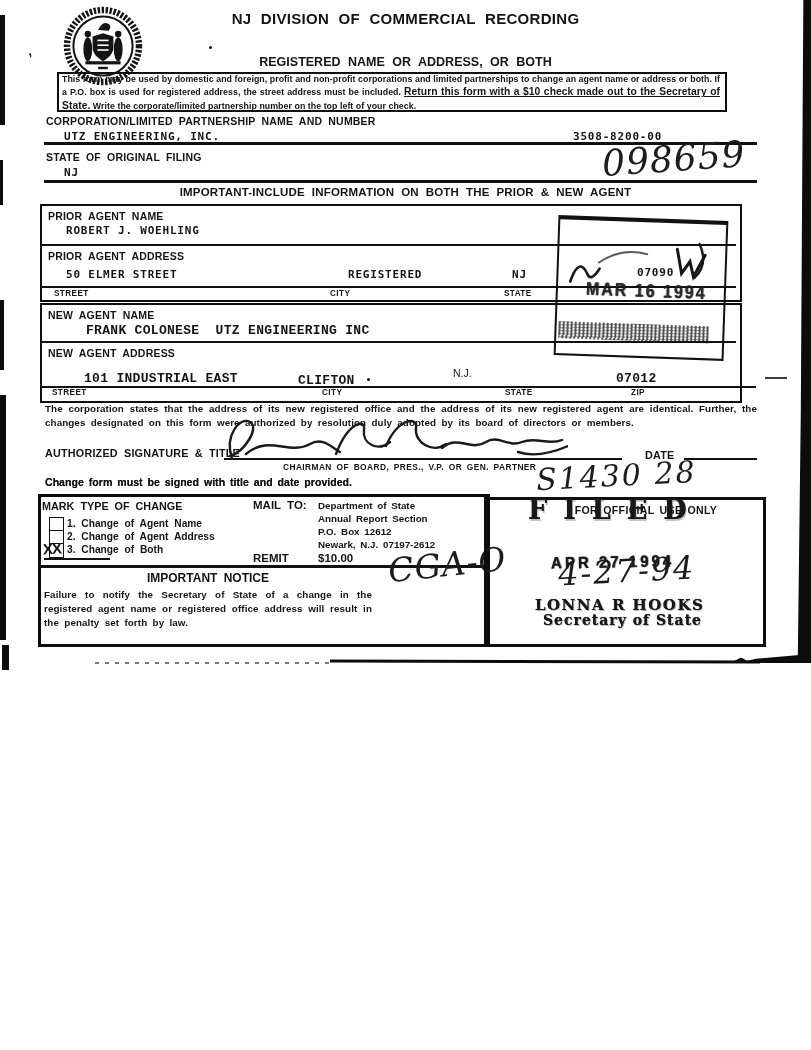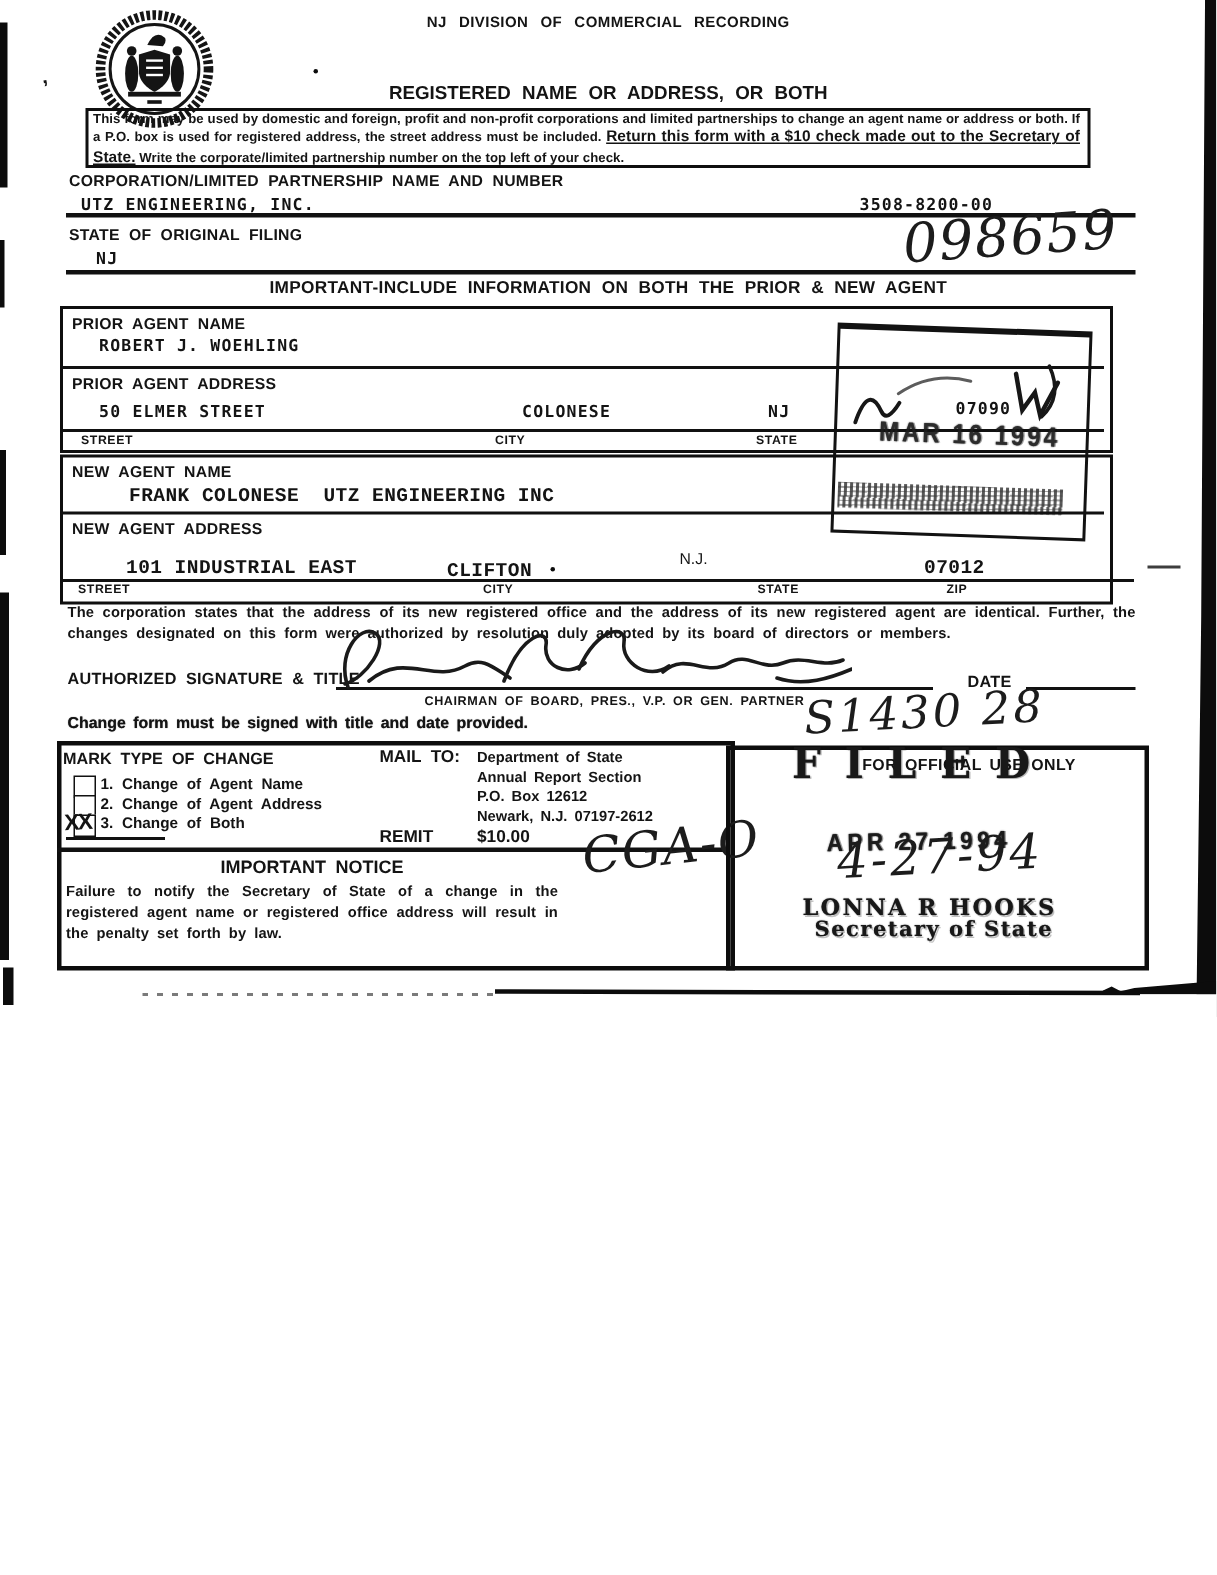--- a/index.html
+++ b/index.html
@@ -60,47 +60,47 @@
       <ellipse cx="31" cy="54" rx="5.5" ry="15" fill="#141414"></ellipse>
       <circle cx="31" cy="35" r="4" fill="#141414"></circle>
       <ellipse cx="69" cy="54" rx="5.5" ry="15" fill="#141414"></ellipse>
       <circle cx="69" cy="35" r="4" fill="#141414"></circle>
       <path d="M44,30 q5,-11 12,-8 q6,3 1,9 z" fill="#141414"></path>
       <rect x="28" y="69" width="44" height="4" fill="#141414"></rect>
       <rect x="44" y="76" width="12" height="3" fill="#141414"></rect>
     </svg>
   </span>
 
-  <div class="hdr" style="top:10px;font-size:10px;letter-spacing:.3px;word-spacing:5px;">NJ DIVISION OF COMMERCIAL RECORDING</div>
+  <div class="hdr" style="top:10px;font-size:15px;letter-spacing:.3px;word-spacing:5px;">NJ DIVISION OF COMMERCIAL RECORDING</div>
   <div class="hdr" style="top:55px;font-size:12.5px;word-spacing:4px;">REGISTERED NAME OR ADDRESS, OR BOTH</div>
 
   <div class="box" style="left:57px;top:72px;width:666px;height:36px;"></div>
   <div class="abs" style="left:62px;top:74px;width:658px;font-size:8.8px;font-weight:700;line-height:1.3;text-align:justify;letter-spacing:.05px;">
     <span>This form may be used by domestic and foreign, profit and non-profit corporations and limited partnerships to change an agent name or address or both. If a P.O. box is used for registered address, the street address must be included. </span><span style="font-size:10.3px;text-decoration:underline;font-weight:800;">Return this form with a $10 check made out to the Secretary of State.</span><span> Write the corporate/limited partnership number on the top left of your check.</span>
   </div>
 
   <div class="lbl" style="left:46px;top:115px;">CORPORATION/LIMITED PARTNERSHIP NAME AND NUMBER</div>
-  <div class="mono1" style="left:54px;top:130px;">UTZ ENGINEERING, INC.</div>
+  <div class="mono1" style="left:64px;top:130px;">UTZ ENGINEERING, INC.</div>
   <div class="mono1" style="left:573px;top:130px;">3508-8200-00</div>
   <div class="hline" style="left:44px;top:142px;width:713px;height:2.5px;"></div>
 
   <div class="lbl" style="left:46px;top:151px;">STATE OF ORIGINAL FILING</div>
   <div class="mono1" style="left:64px;top:166px;">NJ</div>
   <div class="hand" style="left:602px;top:138px;font-size:36px;transform:rotate(-4deg);letter-spacing:1px;">098659</div>
   <div class="hline" style="left:44px;top:180px;width:713px;height:3px;"></div>
 
   <div class="hdr" style="top:186px;font-size:11.5px;word-spacing:3.5px;letter-spacing:.2px;">IMPORTANT-INCLUDE INFORMATION ON BOTH THE PRIOR &amp; NEW AGENT</div>
 
   <div class="box" style="left:40px;top:204px;width:698px;height:94px;"></div>
   <div class="lbl" style="left:48px;top:210px;">PRIOR AGENT NAME</div>
   <div class="mono1" style="left:66px;top:224px;">ROBERT J. WOEHLING</div>
   <div class="hline" style="left:42px;top:244px;width:694px;height:2px;"></div>
   <div class="lbl" style="left:48px;top:250px;">PRIOR AGENT ADDRESS</div>
   <div class="mono1" style="left:66px;top:268px;">50 ELMER STREET</div>
-  <div class="mono1" style="left:348px;top:268px;">COLONESE</div>
+  <div class="mono1" style="left:348px;top:268px;">REGISTERED</div>
   <div class="mono1" style="left:512px;top:268px;">NJ</div>
   <div class="mono1" style="left:637px;top:266px;">07090</div>
   <div class="hline" style="left:42px;top:286px;width:694px;height:2px;"></div>
   <div class="lbl-sm" style="left:54px;top:289px;">STREET</div>
   <div class="lbl-sm" style="left:330px;top:289px;">CITY</div>
   <div class="lbl-sm" style="left:504px;top:289px;">STATE</div>
 
   <div class="abs" style="left:556px;top:218px;width:166px;height:134px;border:2.5px solid #121212;transform:rotate(2deg);border-top-width:4px;">
     <svg width="166" height="134" viewBox="0 0 166 134" style="position:absolute;left:0;top:0;">
       <path d="M12,62 q8,-26 17,-8 q4,8 12,-6" fill="none" stroke="#171717" stroke-width="2.6" stroke-linecap="round"></path>

